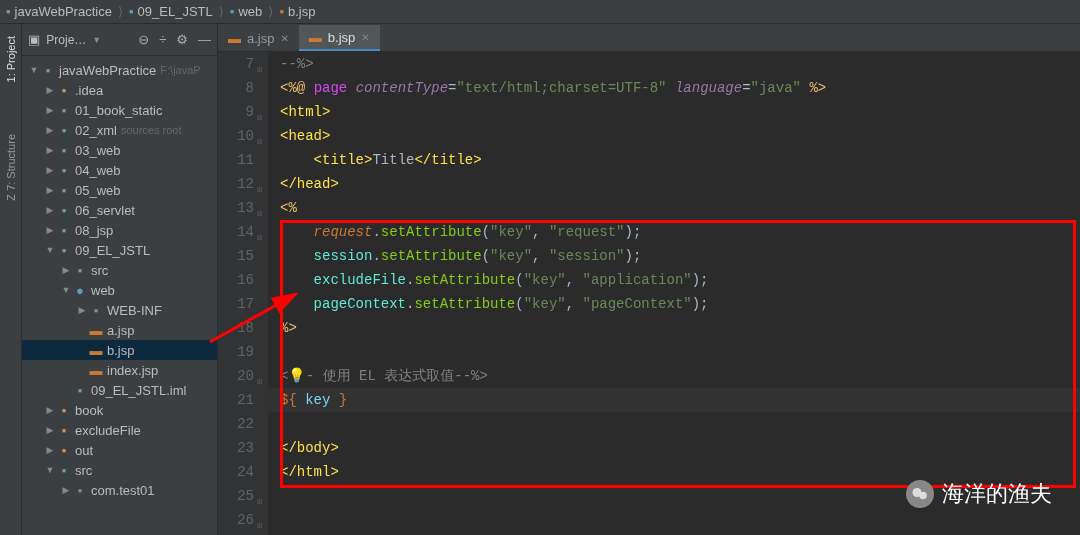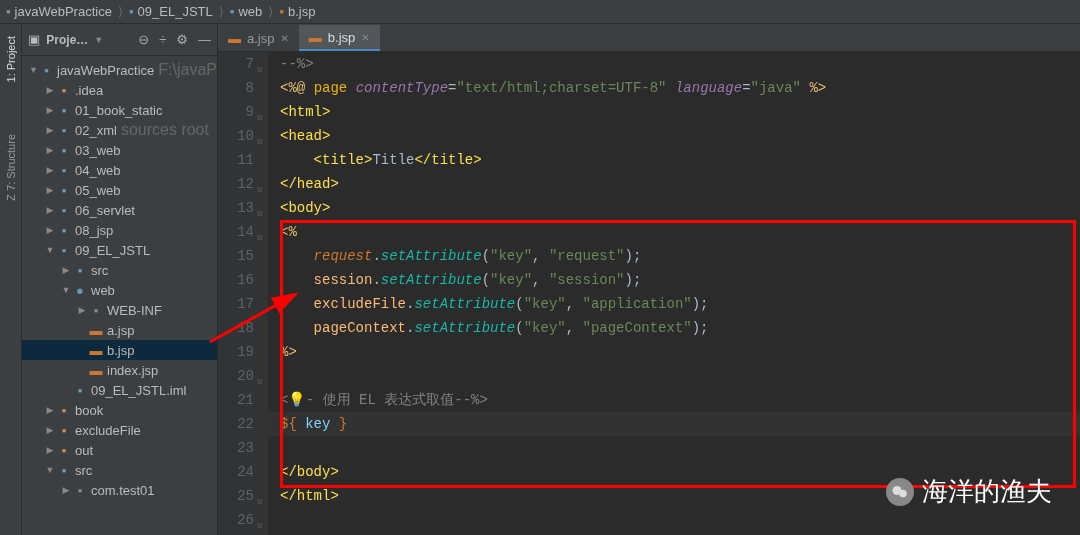--- a/index.html
+++ b/index.html
@@ -60,21 +60,21 @@
       overflow: hidden;
     }
     .project-header {
       height: 32px;
       border-bottom: 1px solid #2b2b2b;
       display: flex;
       align-items: center;
       padding: 0 6px;
       gap: 6px;
     }
-    .project-title { flex: 0 0 auto; font-size: 12px; font-weight: bold; }
+    .project-title { flex: 0 0 auto; font-size: 12px; }
     .project-toolbar { margin-left: auto; display: flex; gap: 10px; }
     .toolbar-icon { color: #aaa; font-size: 13px; cursor: pointer; }
     .tree {
       flex: 1;
       overflow: auto;
       padding-top: 4px;
       font-size: 13px;
     }
     .tree-node {
       display: flex;
@@ -91,21 +91,21 @@
       color: #888;
       font-size: 9px;
     }
     .tree-icon {
       width: 16px;
       display: inline-flex;
       justify-content: center;
       margin-right: 3px;
     }
     .tree-label { color: #bbbbbb; }
-    .tree-hint { color: #666; margin-left: 4px; font-size: 16px; }
+    .tree-hint { color: #666; margin-left: 4px; font-size: 11px; }
     .folder-orange { color: #cc8f52; }
     .folder-blue { color: #6898b5; }
     .folder-gray { color: #888; }
     .file-jsp { color: #cc7832; }
     .editor-area {
       flex: 1;
       display: flex;
       flex-direction: column;
       background: #2b2b2b;
       position: relative;
@@ -157,46 +157,46 @@
       top: 6px;
       width: 10px;
       height: 10px;
       font-size: 8px;
       color: #606366;
     }
     .code-body { flex: 1; position: relative; }
     .code-line { height: 24px; padding-left: 12px; white-space: pre; }
     .code-line.highlighted { background: #323232; }
     .tok-bracket { color: #e8bf6a; }
-    .tok-keyword { color: #eab308; }
+    .tok-keyword { color: #d946ef; }
     .tok-attrname { color: #9876aa; font-style: italic; }
     .tok-string { color: #6a8759; }
     .tok-tag { color: #fde047; }
     .tok-text { color: #a9b7c6; }
     .tok-comment { color: #808080; }
     .tok-request { color: #cc7832; font-style: italic; }
-    .tok-method { color: #14b8a6; font-style: italic; }
-    .tok-var { color: #fdba74; }
+    .tok-method { color: #84cc16; }
+    .tok-var { color: #5eead4; }
     .tok-el { color: #cc7832; }
     .tok-elkey { color: #7dd3fc; }
     .red-box {
       position: absolute;
       border: 3px solid #ff0000;
       pointer-events: none;
     }
     .red-arrow {
       position: absolute;
       pointer-events: none;
     }
     .watermark {
       position: absolute;
       right: 28px;
       bottom: 26px;
       color: #ffffff;
-      font-size: 26px;
+      font-size: 22px;
       display: flex;
       align-items: center;
       gap: 8px;
       font-weight: 500;
     }
     .watermark-icon {
       width: 28px;
       height: 28px;
       border-radius: 50%;
       background: #888;
@@ -401,21 +401,20 @@
           <div class="gutter-line">25<span class="fold-mark">⊡</span></div>
           <div class="gutter-line">26<span class="fold-mark">⊡</span></div>
         </div>
       <div class="code-body">
           <div class="code-line"><span class="tok-comment">--%&gt;</span></div>
           <div class="code-line"><span class="tok-bracket">&lt;%@</span> <span class="tok-keyword">page</span> <span class="tok-attrname">contentType</span><span class="tok-text">=</span><span class="tok-string">"text/html;charset=UTF-8"</span> <span class="tok-attrname">language</span><span class="tok-text">=</span><span class="tok-string">"java"</span> <span class="tok-bracket">%&gt;</span></div>
           <div class="code-line"><span class="tok-tag">&lt;html&gt;</span></div>
           <div class="code-line"><span class="tok-tag">&lt;head&gt;</span></div>
           <div class="code-line">    <span class="tok-tag">&lt;title&gt;</span><span class="tok-text">Title</span><span class="tok-tag">&lt;/title&gt;</span></div>
           <div class="code-line"><span class="tok-tag">&lt;/head&gt;</span></div>
-          <div class="code-line"><span class="tok-tag">&lt;body&gt;</span></div>
           <div class="code-line"><span class="tok-bracket">&lt;%</span></div>
           <div class="code-line">    <span class="tok-request">request</span><span class="tok-text">.</span><span class="tok-method">setAttribute</span><span class="tok-text">(</span><span class="tok-string">"key"</span><span class="tok-text">, </span><span class="tok-string">"request"</span><span class="tok-text">);</span></div>
           <div class="code-line">    <span class="tok-var">session</span><span class="tok-text">.</span><span class="tok-method">setAttribute</span><span class="tok-text">(</span><span class="tok-string">"key"</span><span class="tok-text">, </span><span class="tok-string">"session"</span><span class="tok-text">);</span></div>
           <div class="code-line">    <span class="tok-var">excludeFile</span><span class="tok-text">.</span><span class="tok-method">setAttribute</span><span class="tok-text">(</span><span class="tok-string">"key"</span><span class="tok-text">, </span><span class="tok-string">"application"</span><span class="tok-text">);</span></div>
           <div class="code-line">    <span class="tok-var">pageContext</span><span class="tok-text">.</span><span class="tok-method">setAttribute</span><span class="tok-text">(</span><span class="tok-string">"key"</span><span class="tok-text">, </span><span class="tok-string">"pageContext"</span><span class="tok-text">);</span></div>
           <div class="code-line"><span class="tok-bracket">%&gt;</span></div>
           <div class="code-line"></div>
           <div class="code-line"><span class="tok-comment">&lt;</span><span class="bulb">💡</span><span class="tok-comment">- 使用 EL 表达式取值--%&gt;</span></div>
           <div class="code-line highlighted"><span class="tok-el">${</span> <span class="tok-elkey">key</span> <span class="tok-el">}</span></div>
           <div class="code-line"></div>

